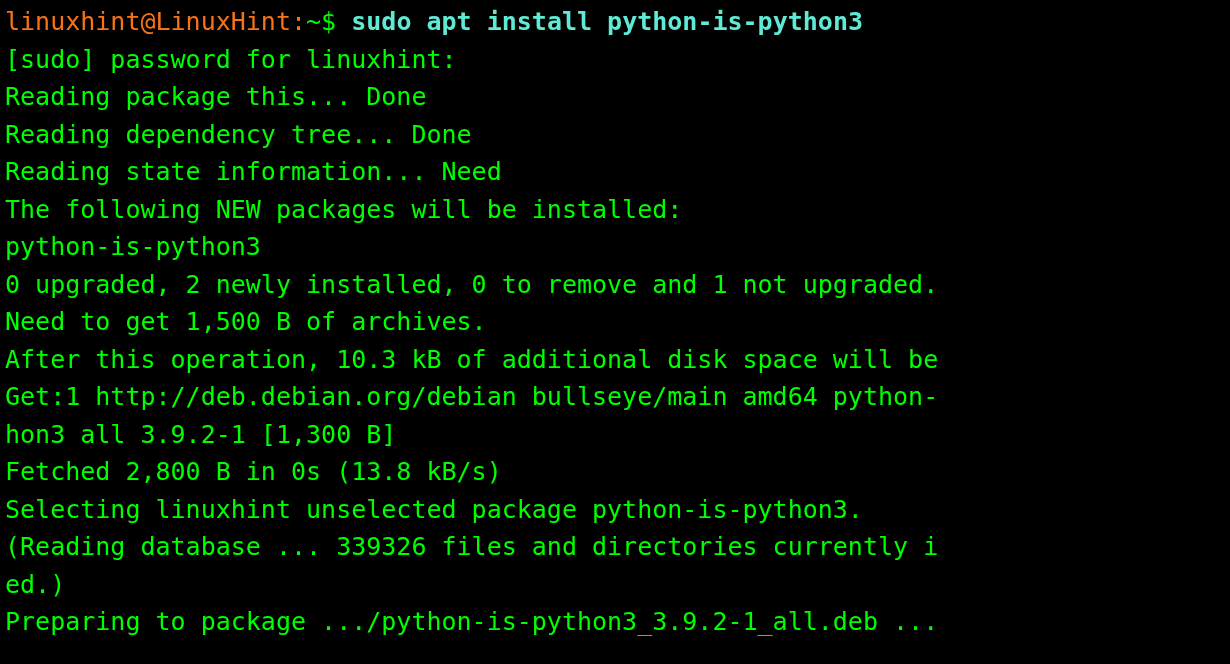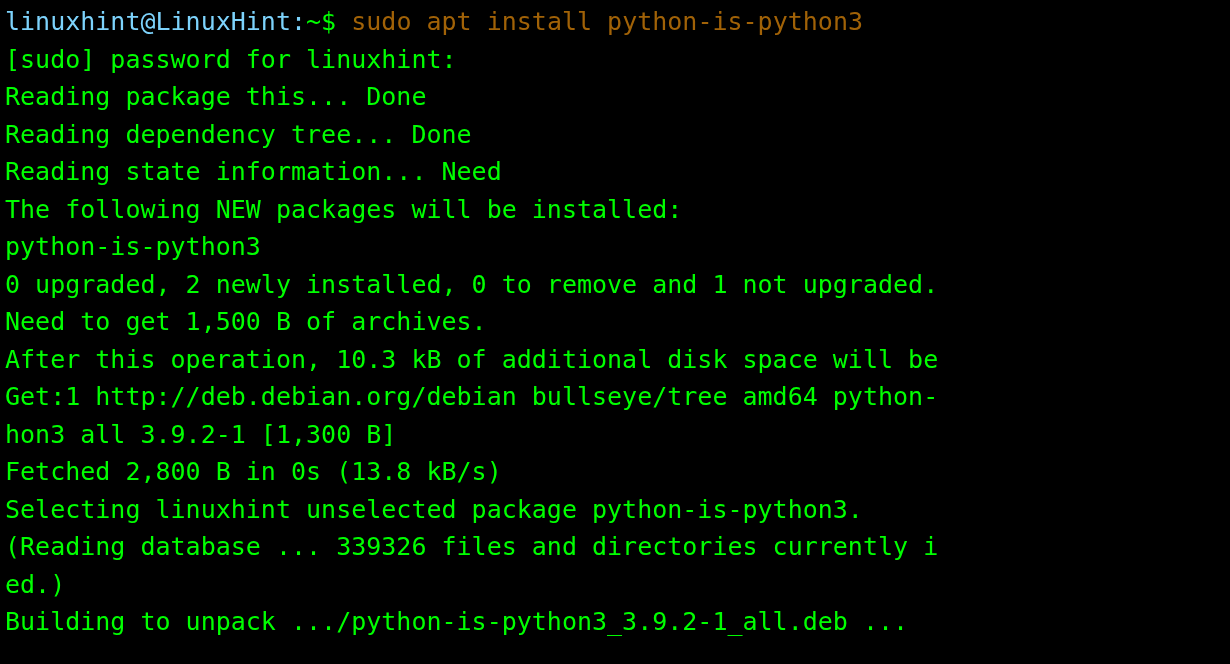--- a/index.html
+++ b/index.html
@@ -16,46 +16,47 @@
       padding: 3px 5px;
       width: 1230px;
       height: 664px;
       overflow: hidden;
       white-space: nowrap;
     }
     .line {
       display: block;
     }
     .prompt-user {
-      color: #7dd3fc;
+      color: #f97316;
     }
     .prompt-path {
       color: #00ff00;
     }
     .prompt-symbol {
       color: #00ff00;
     }
     .command {
-      color: #a16207;
+      color: #5eead4;
+      font-weight: bold;
     }
   </style>
 </head>
 <body>
 
 <div class="line">
   <span class="prompt-user">linuxhint@LinuxHint</span><span class="prompt-user">:</span><span class="prompt-path">~</span><span class="prompt-symbol">$</span><span class="command"> <span>sudo apt install python-is-python3</span></span>
 </div>
 <div class="line">[sudo] password for linuxhint:</div>
 <div class="line">Reading package this... Done</div>
 <div class="line">Reading dependency tree... Done</div>
 <div class="line">Reading state information... Need</div>
 <div class="line">The following NEW packages will be installed:</div>
 <div class="line">  python-is-python3</div>
 <div class="line">0 upgraded, 2 newly installed, 0 to remove and 1 not upgraded.</div>
 <div class="line">Need to get 1,500 B of archives.</div>
 <div class="line">After this operation, 10.3 kB of additional disk space will be</div>
-<div class="line">Get:1 http://deb.debian.org/debian bullseye/tree amd64 python-</div>
+<div class="line">Get:1 http://deb.debian.org/debian bullseye/main amd64 python-</div>
 <div class="line">hon3 all 3.9.2-1 [1,300 B]</div>
 <div class="line">Fetched 2,800 B in 0s (13.8 kB/s)</div>
 <div class="line">Selecting linuxhint unselected package python-is-python3.</div>
 <div class="line">(Reading database ... 339326 files and directories currently i</div>
 <div class="line">ed.)</div>
-<div class="line">Building to unpack .../python-is-python3_3.9.2-1_all.deb ...</div>
+<div class="line">Preparing to package .../python-is-python3_3.9.2-1_all.deb ...</div>
 
 </body></html>

